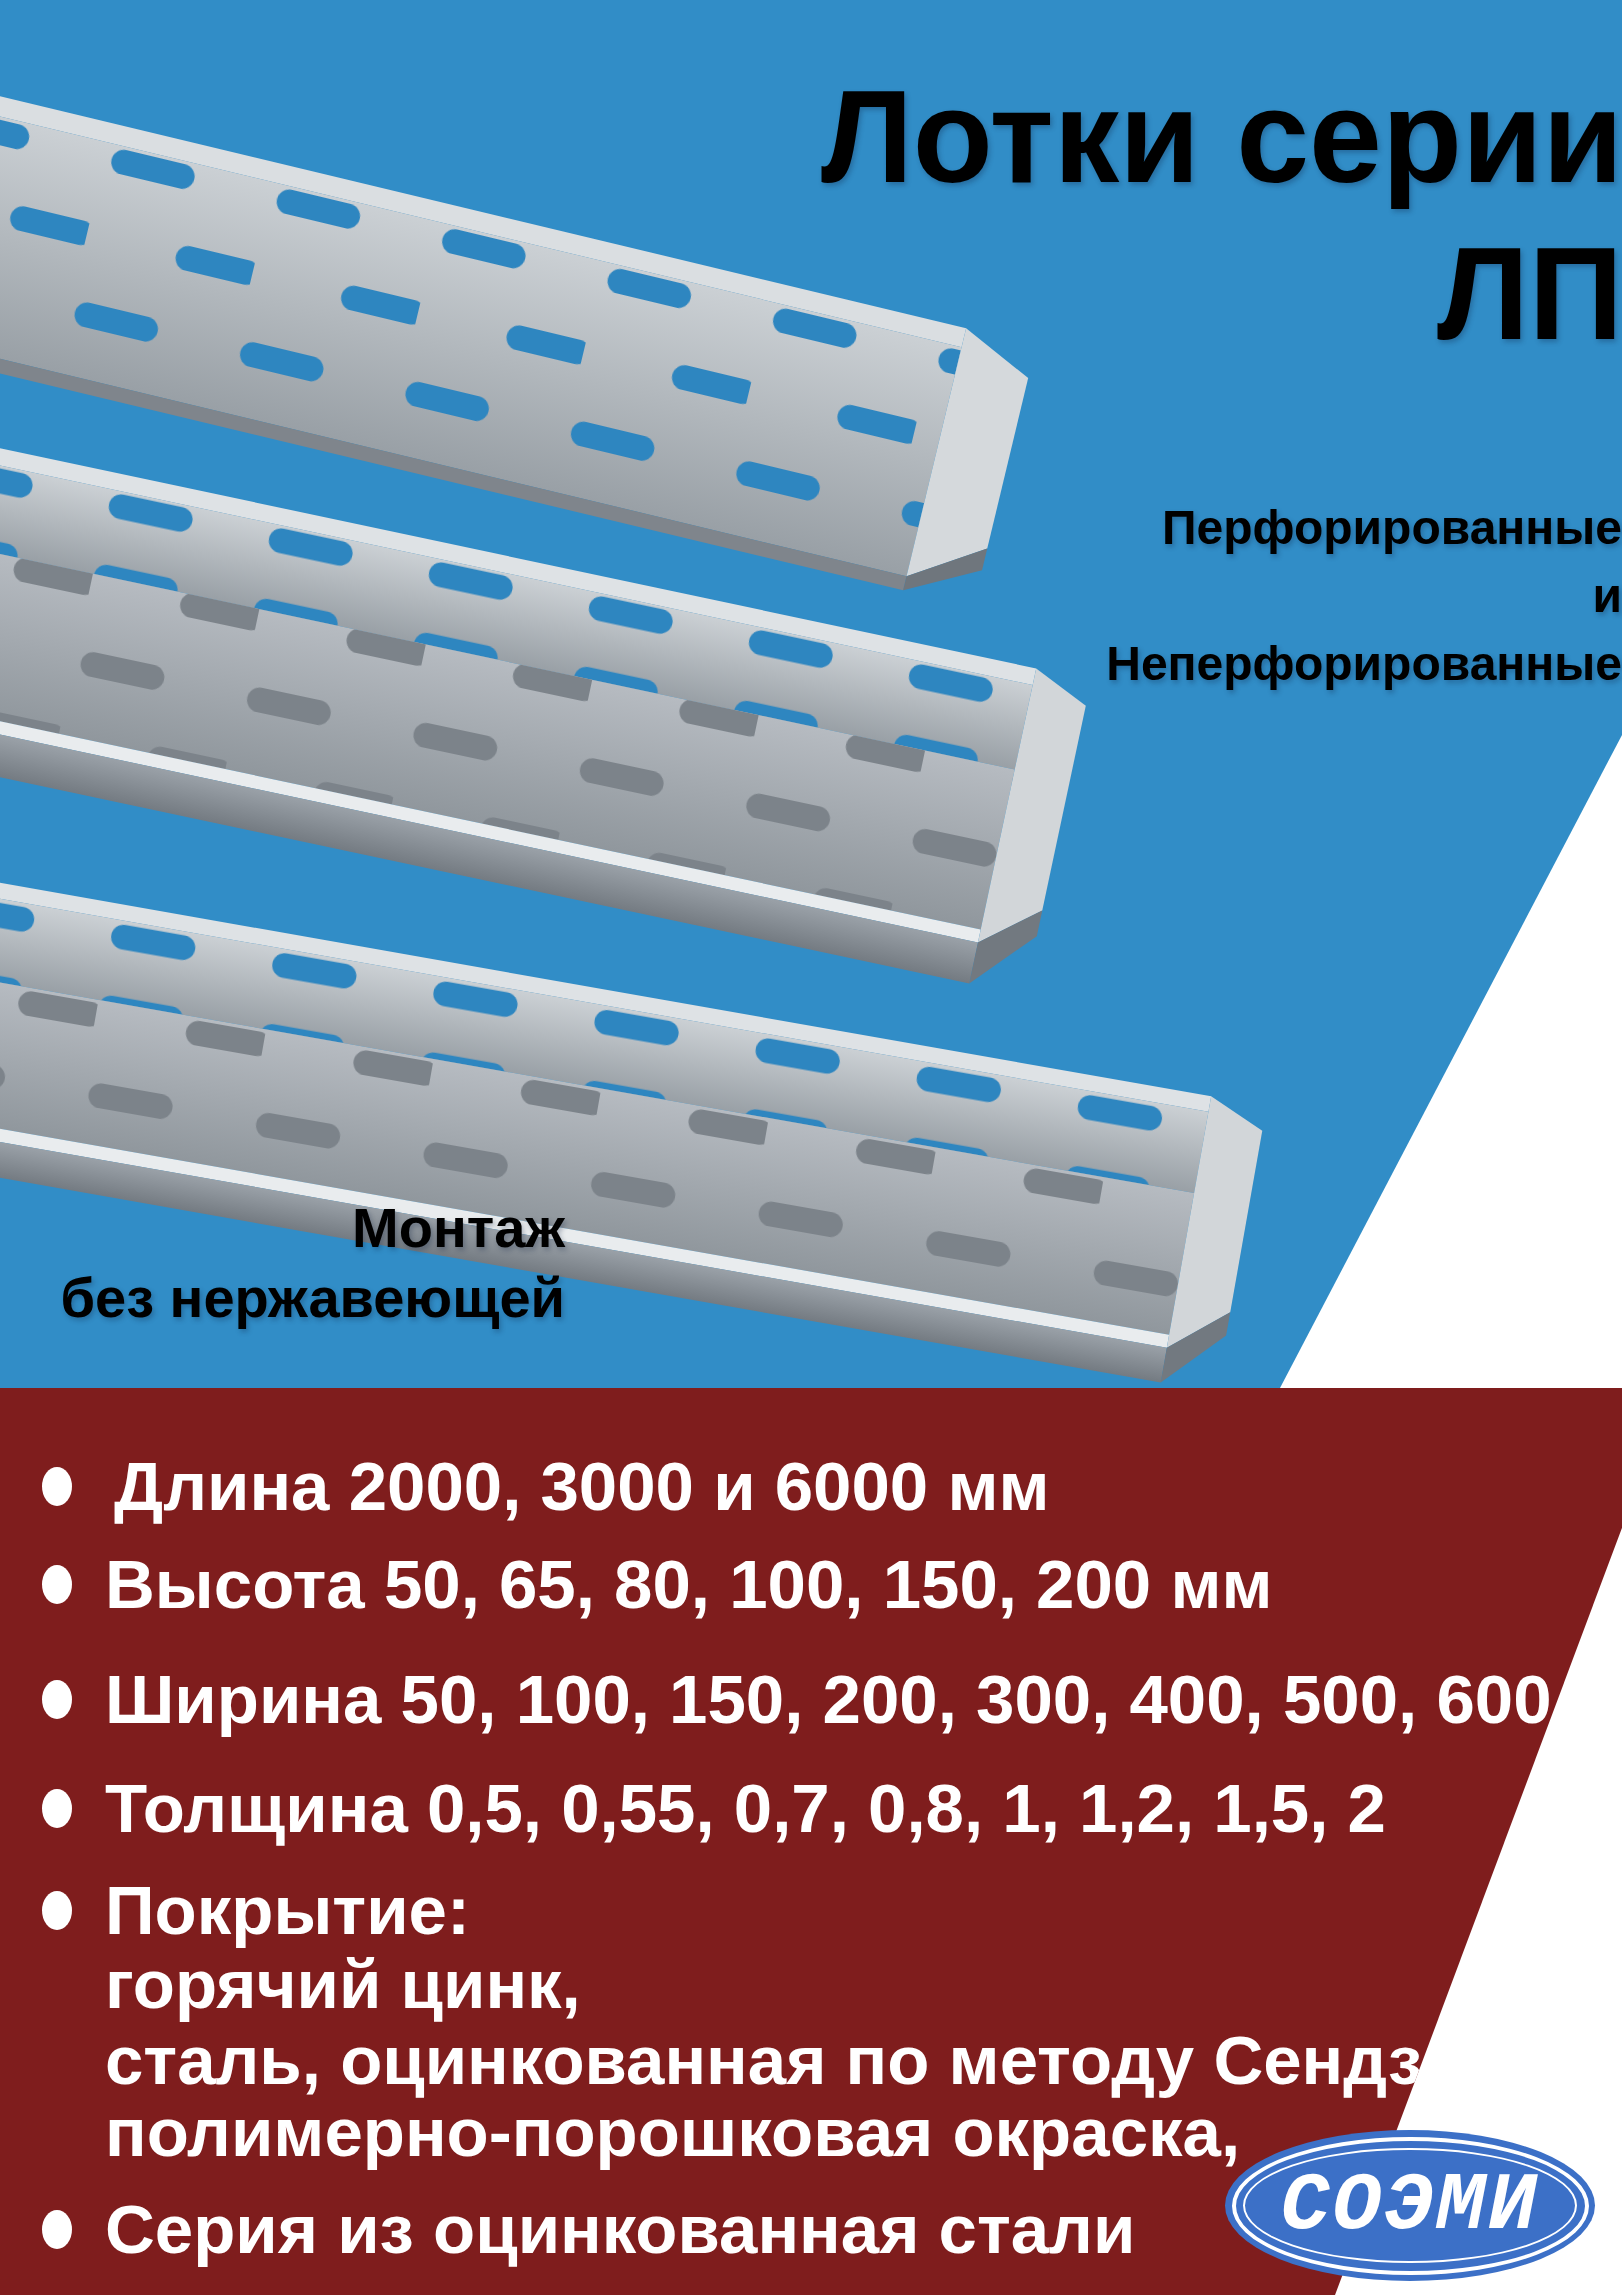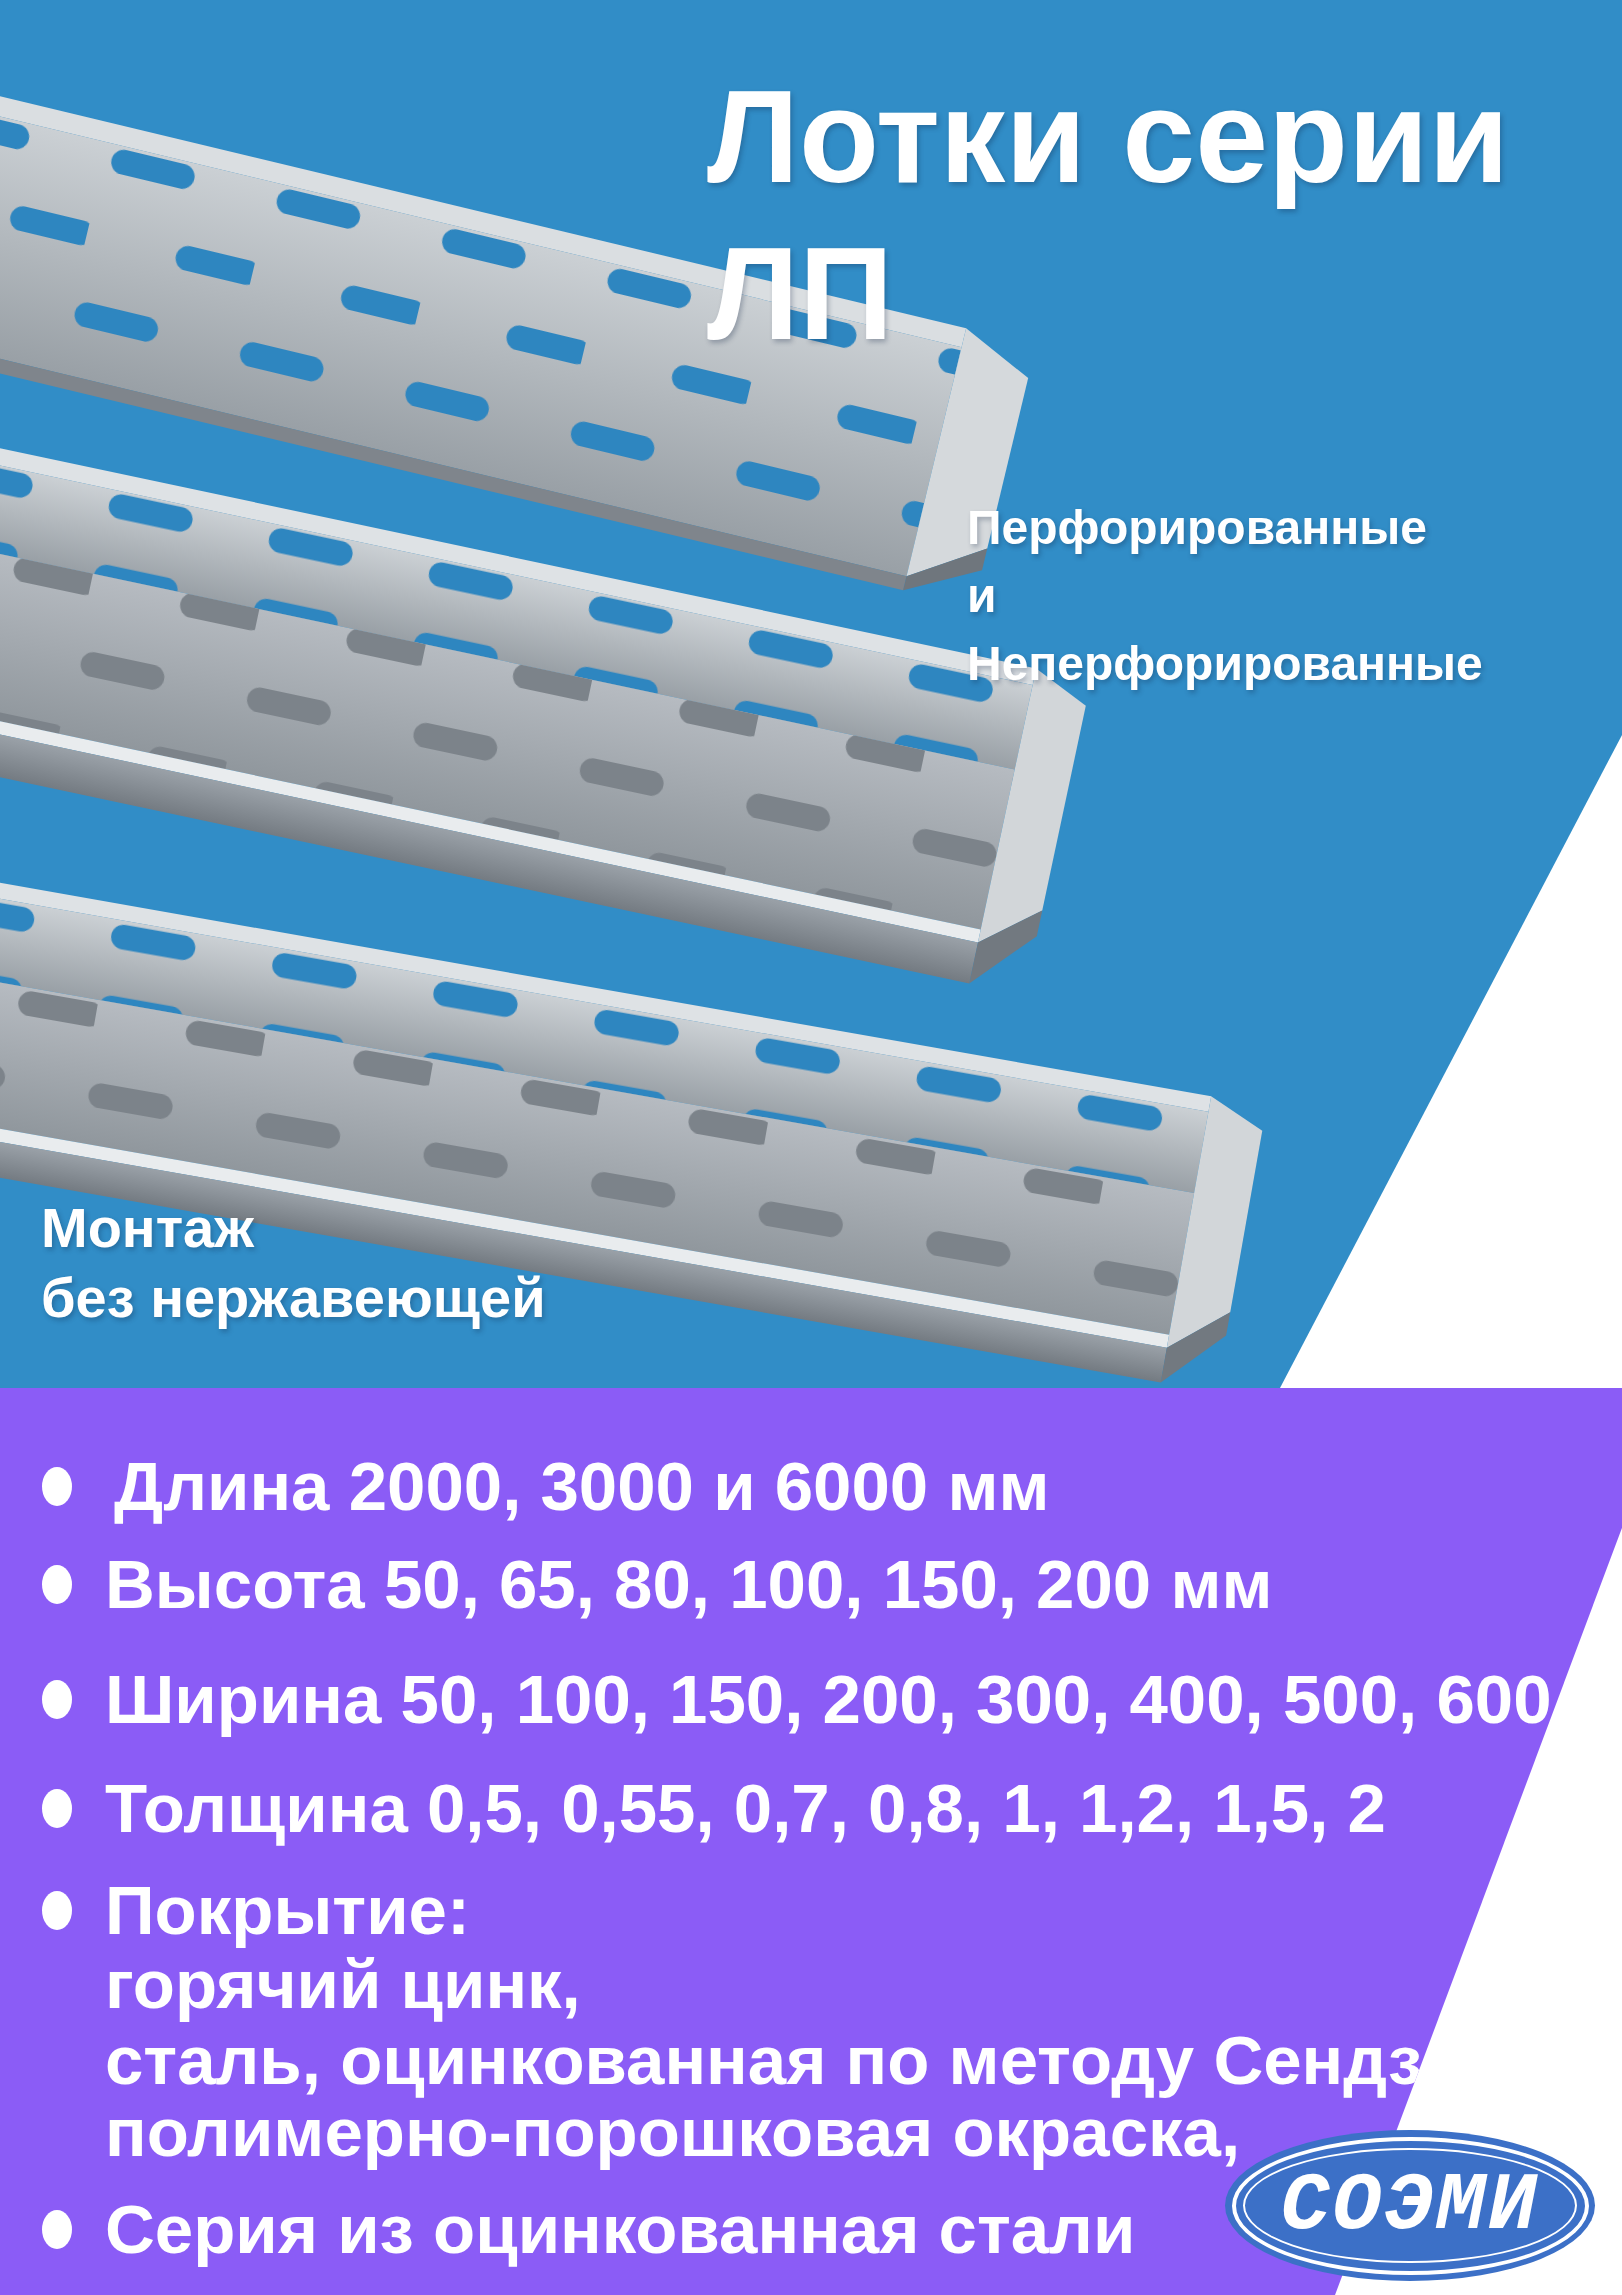--- a/index.html
+++ b/index.html
@@ -8,30 +8,30 @@
     background:#ffffff;
     font-family:"Liberation Sans", sans-serif;
   }
   
   .hero{
     position:absolute; left:0; top:0; width:1623px; height:1388px;
     background:#318DC7;
     clip-path:polygon(0 0, 1623px 0, 1623px 733px, 1280px 1388px, 0 1388px);
   }
   .trays{position:absolute;left:0;top:0;width:1623px;height:1388px;display:block;}
-  .hero-text{position:absolute; color:#ffffff; font-weight:700; text-align:left;
+  .hero-text{position:absolute; color:#000000; font-weight:700; text-align:right;
     text-shadow:2px 2.6px 5.2px rgba(10,30,60,.28); white-space:pre-line;}
   .title{left:707px; top:58px; width:916px; font-size:131px; line-height:157px;}
   .cap-perf{left:967px; top:494px; width:655px; font-size:48px; line-height:68px;}
   .cap-lock{left:972px; top:992px; width:524px; font-size:46px; line-height:69px;}
   .cap-mount{left:41px; top:1193px; width:524px; font-size:56px; line-height:70px;}
   
   .specs{
     position:absolute; left:0; top:1388px; width:1623px; height:907px;
-    background:#8b5cf6;
+    background:#7f1d1d;
     clip-path:polygon(0 0, 1623px 0, 1623px 137px, 1335px 907px, 0 907px);
   }
   .spec-item{position:absolute; left:0; width:1623px; color:#ffffff; font-weight:700;
     font-size:69px; line-height:85px;}
   .spec-item .txt{position:absolute; left:105px; top:0; width:1460px; white-space:nowrap;}
   .spec-item .txt.pad{left:114px;}
   .bullet{position:absolute; left:42px; top:23px; width:30px; height:39px;
     background:#ffffff; border-radius:50%;}
   .sub{position:absolute; left:105px; width:1460px; font-size:69px; line-height:72px;
     font-weight:700; white-space:nowrap;}

